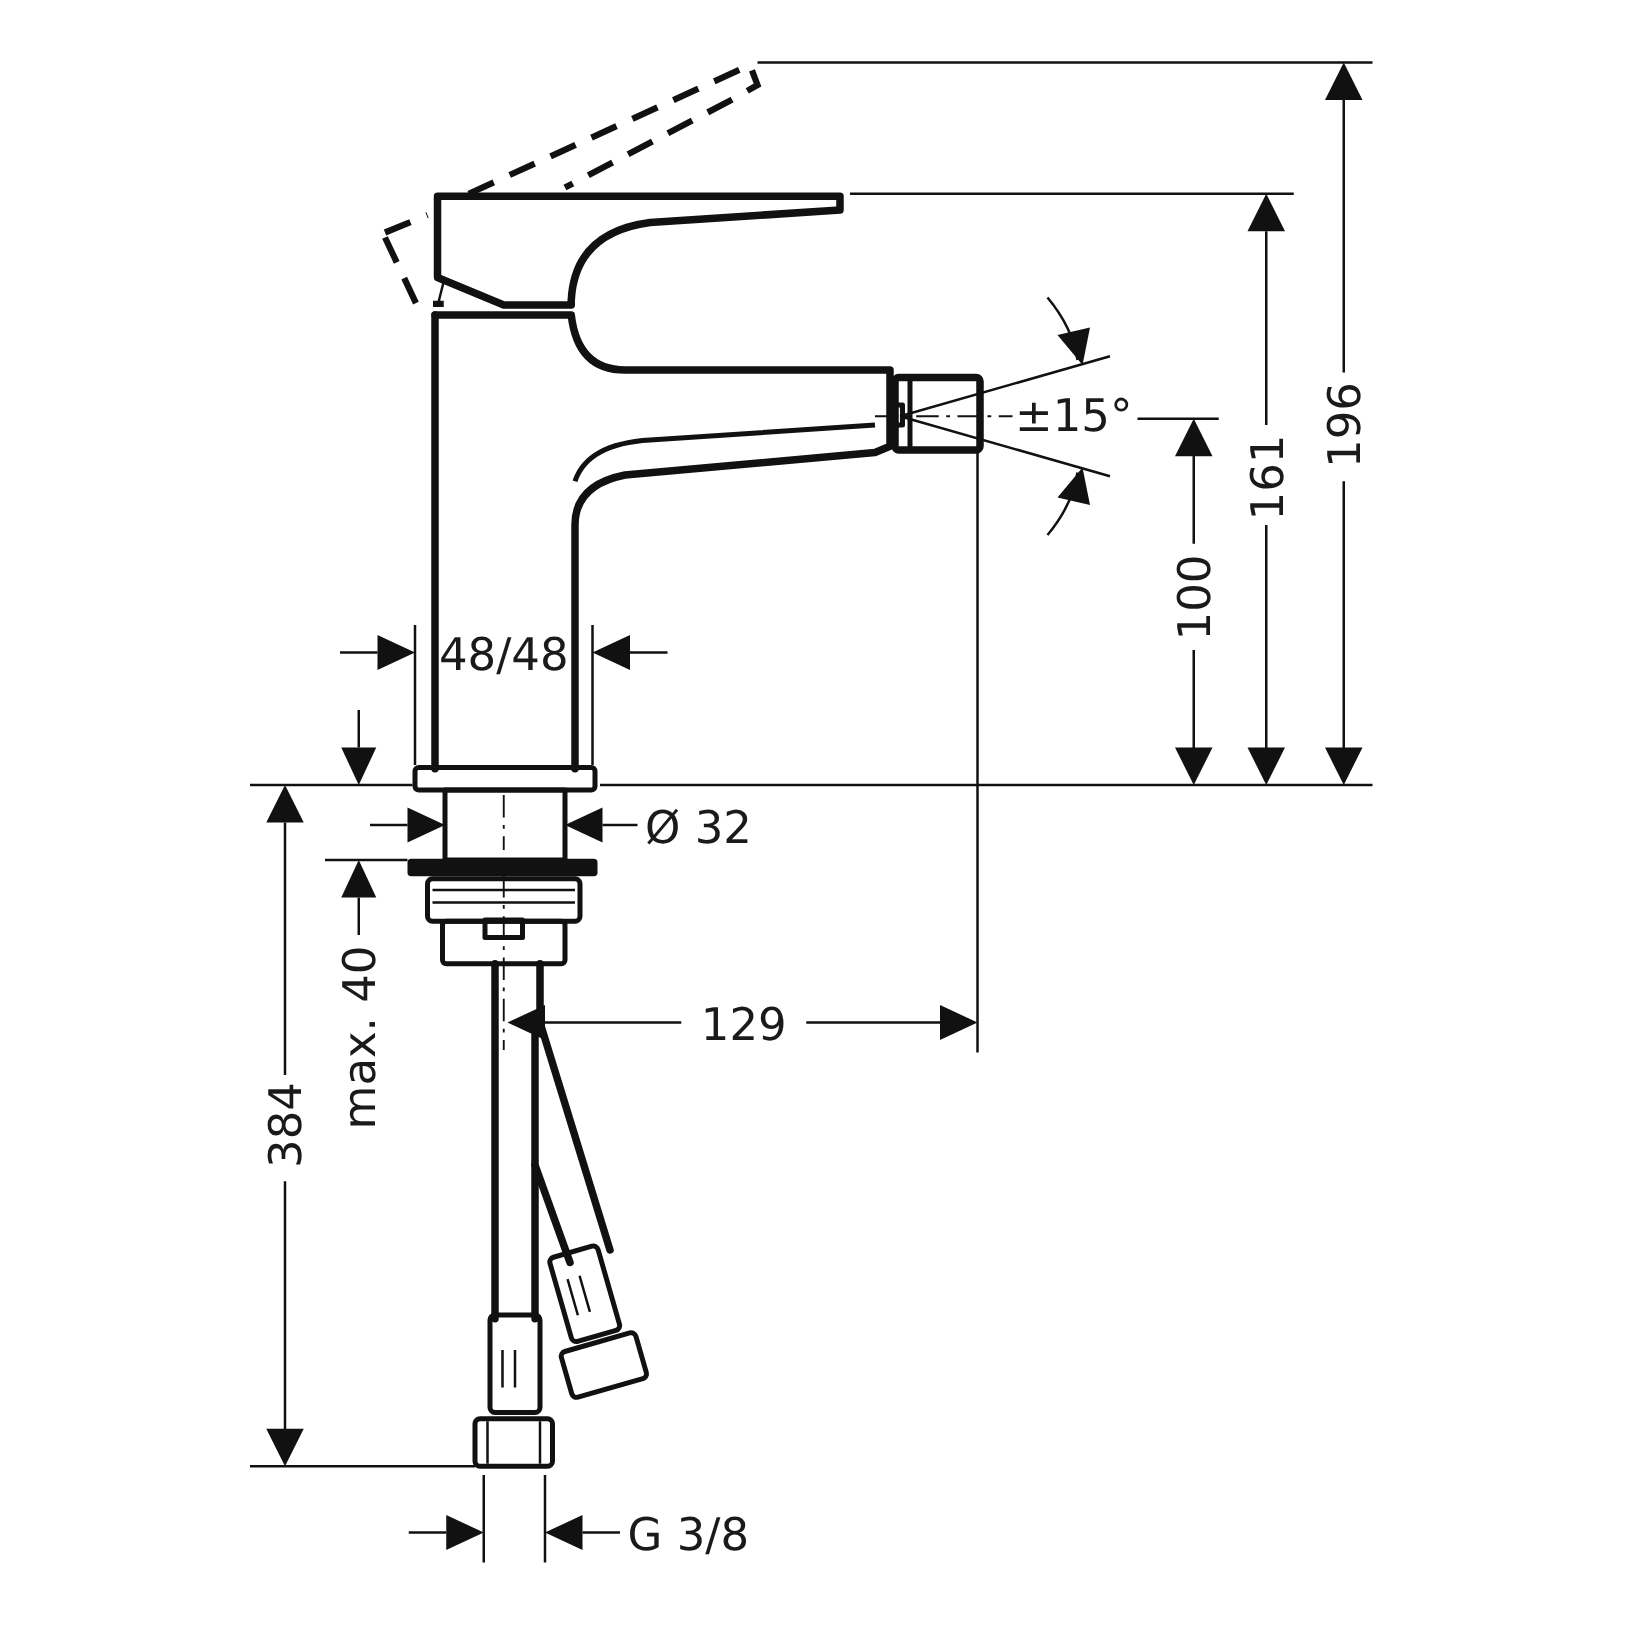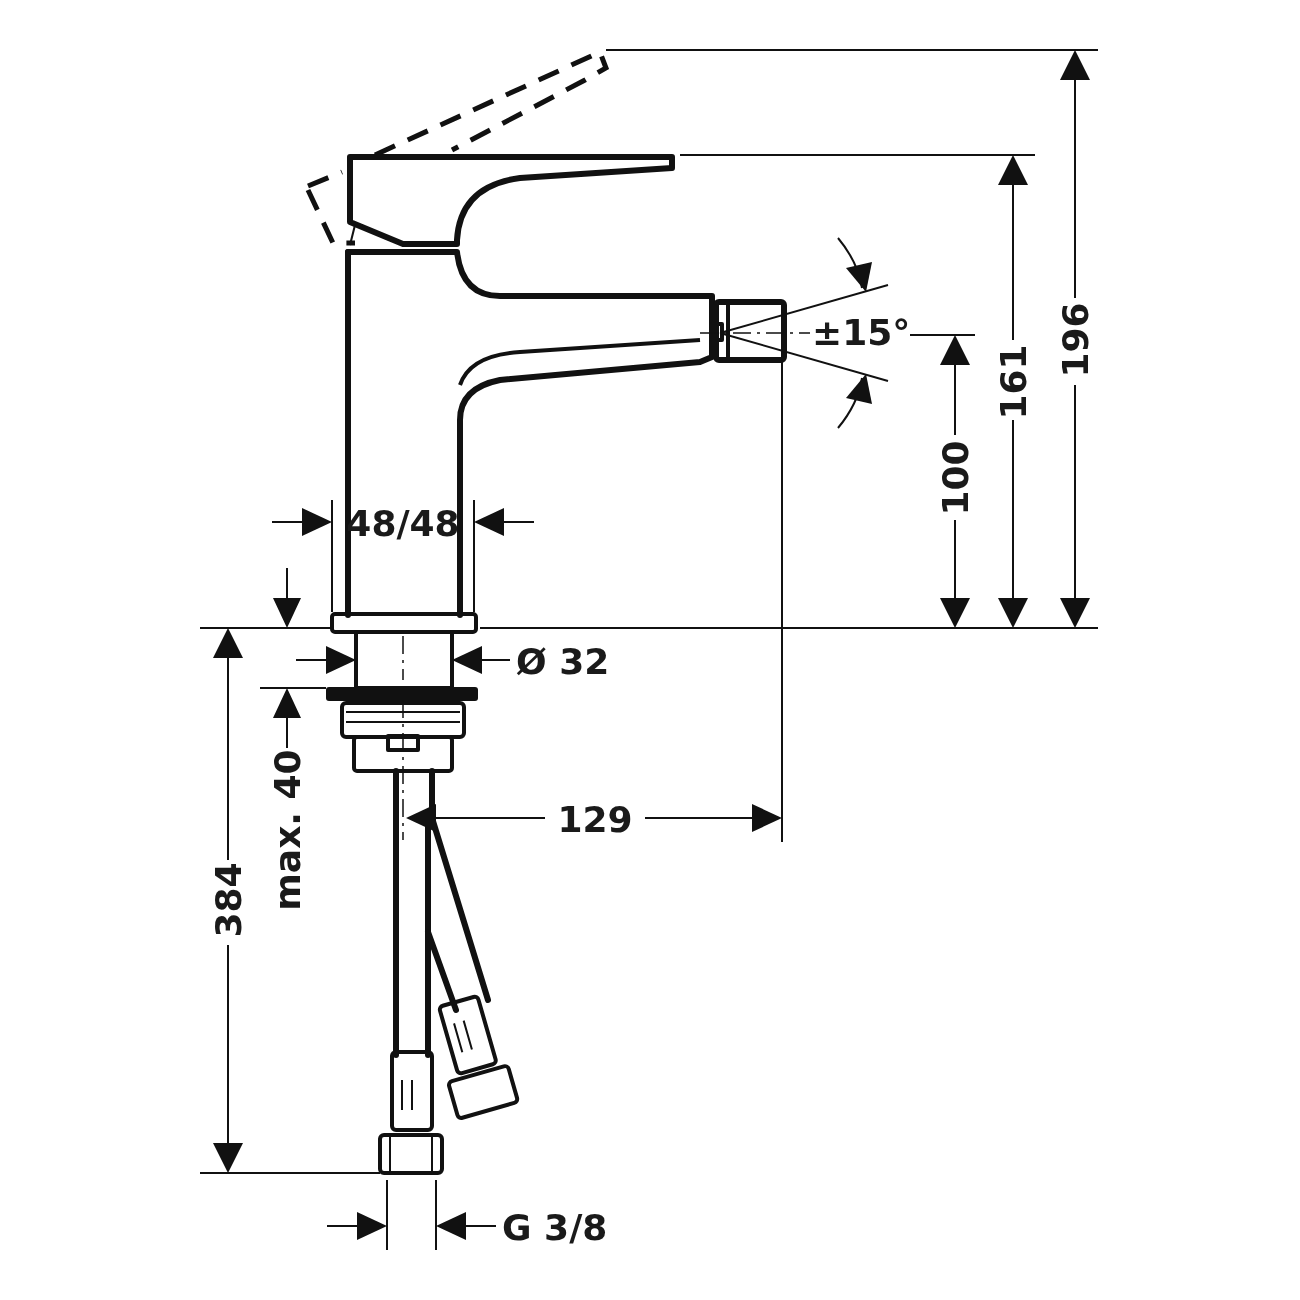--- a/index.html
+++ b/index.html
@@ -1,16 +1,16 @@
 <!DOCTYPE html>
 <html><head>
 <meta charset="utf-8">
 <style>
   html, body { margin: 0; padding: 0; background: #ffffff; }
-  #canvas { position: relative; width: 1278px; height: 1300px; background: #ffffff; overflow: hidden; font-weight: bold; }
+  #canvas { position: relative; width: 1278px; height: 1300px; background: #ffffff; overflow: hidden; }
   svg { position: absolute; left: 0; top: 0; }
   .dim-text { font-family: "DejaVu Sans", sans-serif; font-size: 36px; fill: #1a1a1a; }
   .thick { stroke: #111; stroke-width: 6; fill: none; stroke-linejoin: round; stroke-linecap: round; }
   .med { stroke: #111; stroke-width: 4; fill: none; stroke-linejoin: round; }
   .thin { stroke: #111; stroke-width: 2; fill: none; }
   .dash { stroke: #111; stroke-width: 5; fill: none; stroke-dasharray: 22 14; }
   .center { stroke: #111; stroke-width: 1.5; fill: none; stroke-dasharray: 18 6 3 6; }
   .arrow { fill: #111; stroke: none; }
 </style>
 </head>

